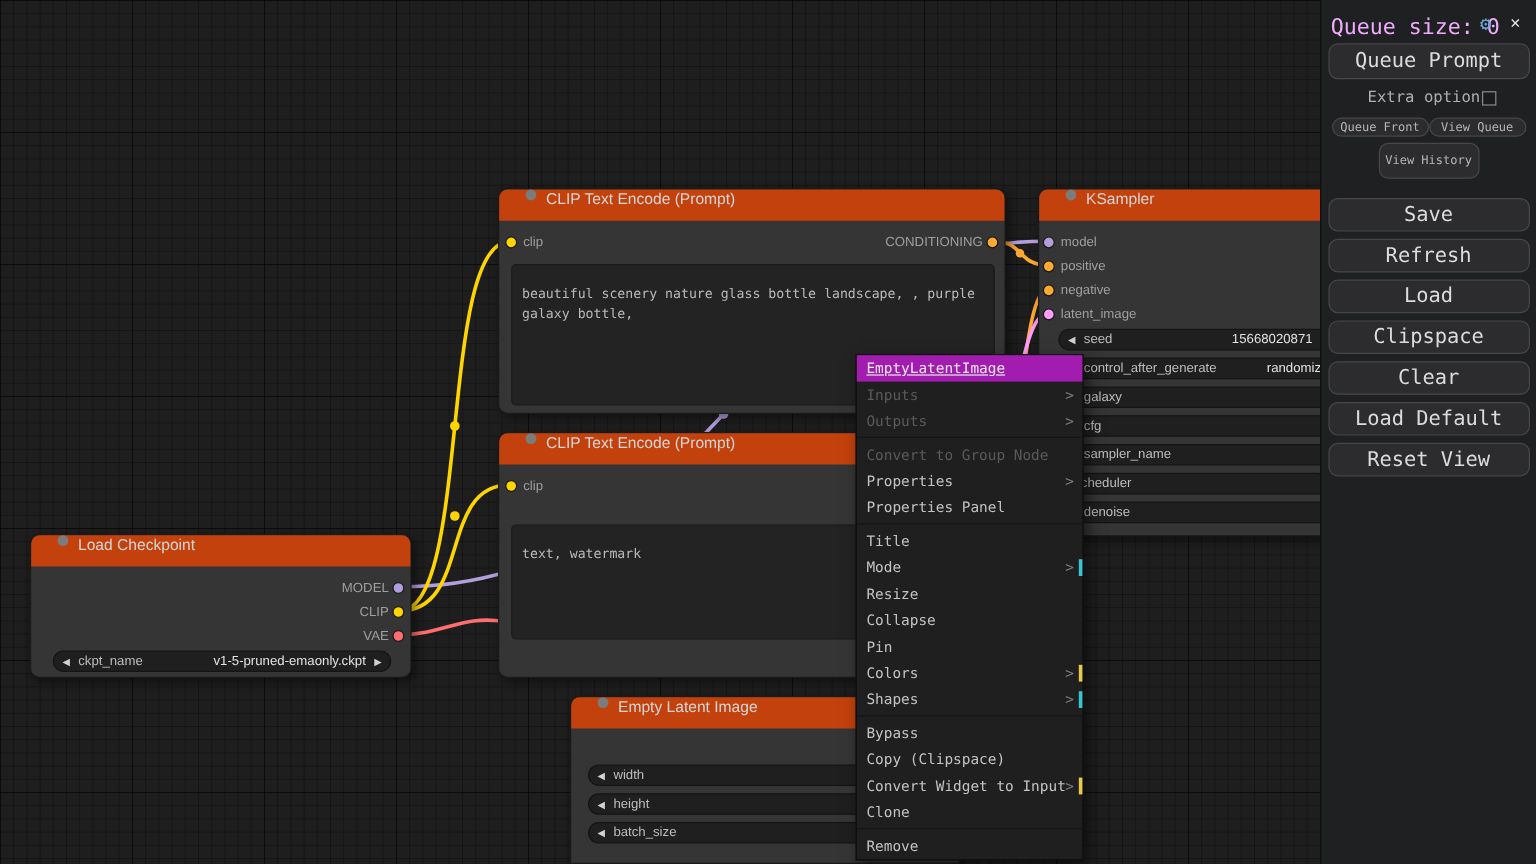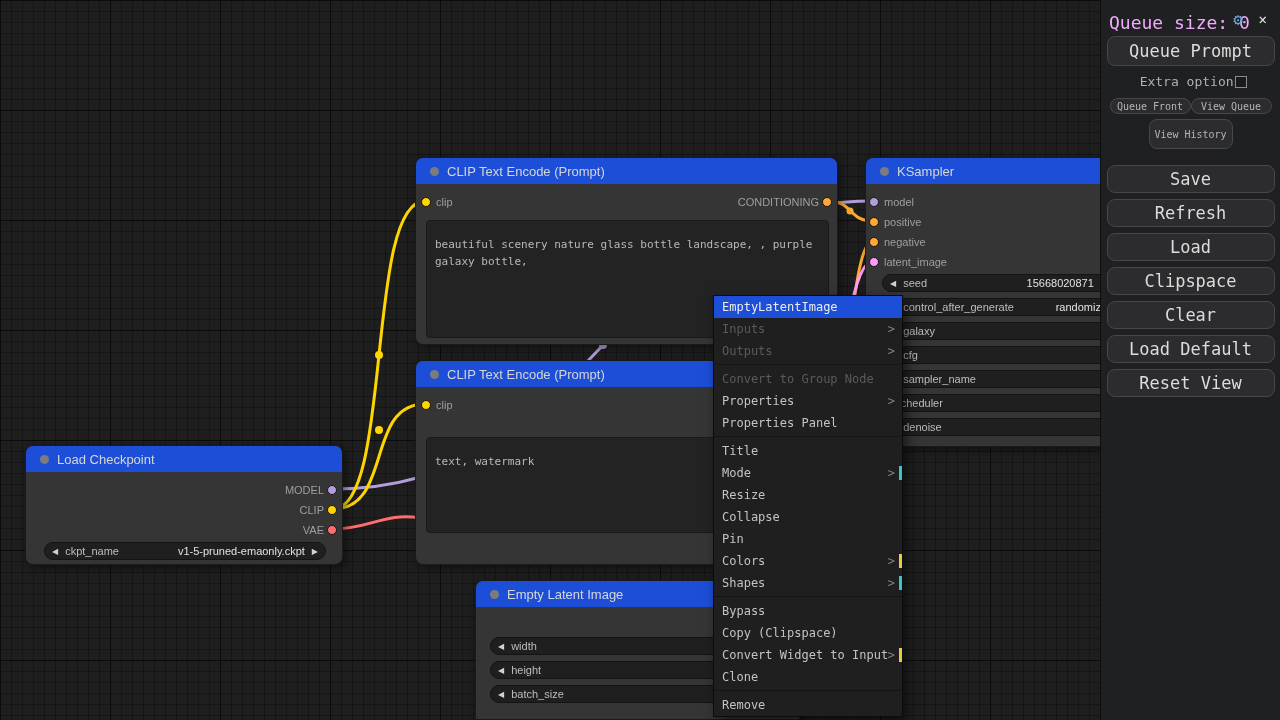--- a/index.html
+++ b/index.html
@@ -17,22 +17,22 @@
   }
   #wires { position:absolute; left:0; top:0; z-index:1; }
   #wires path { fill:none; stroke-width:3; }
 
   
   .node {
     position:absolute; background:#353535; border:1px solid #1a1a1a; border-radius:8px;
     box-shadow:3px 3px 8px rgba(0,0,0,.45); z-index:10;
   }
   .ntitle {
-    position:absolute; top:0; left:0; right:0; height:26px; background:#1d4ed8;
-    border-radius:7px 7px 0 0; display:flex; align-items:center; padding:0 14px;
+    position:absolute; top:0; left:0; right:0; height:26px; background:#c2410c;
+    border-radius:7px 7px 0 0; display:flex; padding:0 22px;
     color:#d6d6d6; font-size:13px;
   }
   .tdot { width:9px; height:9px; border-radius:50%; background:#7c7c7c; margin-right:8px; flex:0 0 auto; }
   .plabel { position:absolute; font-size:11px; color:#9f9f9f; line-height:14px; white-space:nowrap; }
   .pdot { position:absolute; width:10px; height:10px; border-radius:50%; border:1px solid #181818; z-index:11; }
   .nodetext {
     position:absolute; background:#232323; border:1px solid #1a1a1a; border-radius:4px;
     color:#b9b9b9; font:11px/1.55 "DejaVu Sans Mono", monospace; padding:15px 8px; overflow:hidden;
   }
   .widget {
@@ -45,21 +45,21 @@
   .widget .ra { margin-left:7px; }
   .widget .wname { color:#bdbdbd; }
   .widget .wval { margin-left:auto; color:#e2e2e2; }
 
   
   .ctx {
     position:absolute; left:713px; top:295px; width:190px; z-index:40;
     background:#1f1f1f; border:1px solid #0c0c0c; box-shadow:4px 5px 12px rgba(0,0,0,.55);
     font:12px "DejaVu Sans Mono", monospace;
   }
-  .ctx-title { background:#1d4ed8; color:#ececec; padding:4px 8px; height:22px; }
+  .ctx-title { background:#a21caf; color:#ececec; padding:4px 8px; height:22px;text-decoration:underline; }
   .ctx-item { position:relative; height:22px; padding:4px 8px; color:#c3c3c3; cursor:default; }
   .ctx-item.disabled { color:#5a5a5a; }
   .ctx-item .sub { position:absolute; right:7px; top:4px; color:#808080; }
   .ctx-sep { border-top:1px solid #151515; margin:2px 0; height:2px; }
   .tick { position:absolute; right:0; top:4px; width:3px; height:14px; }
   .tick.teal { background:#39c5cf; }
   .tick.yellow { background:#e7c94c; }
 
   
   .sidebar {

